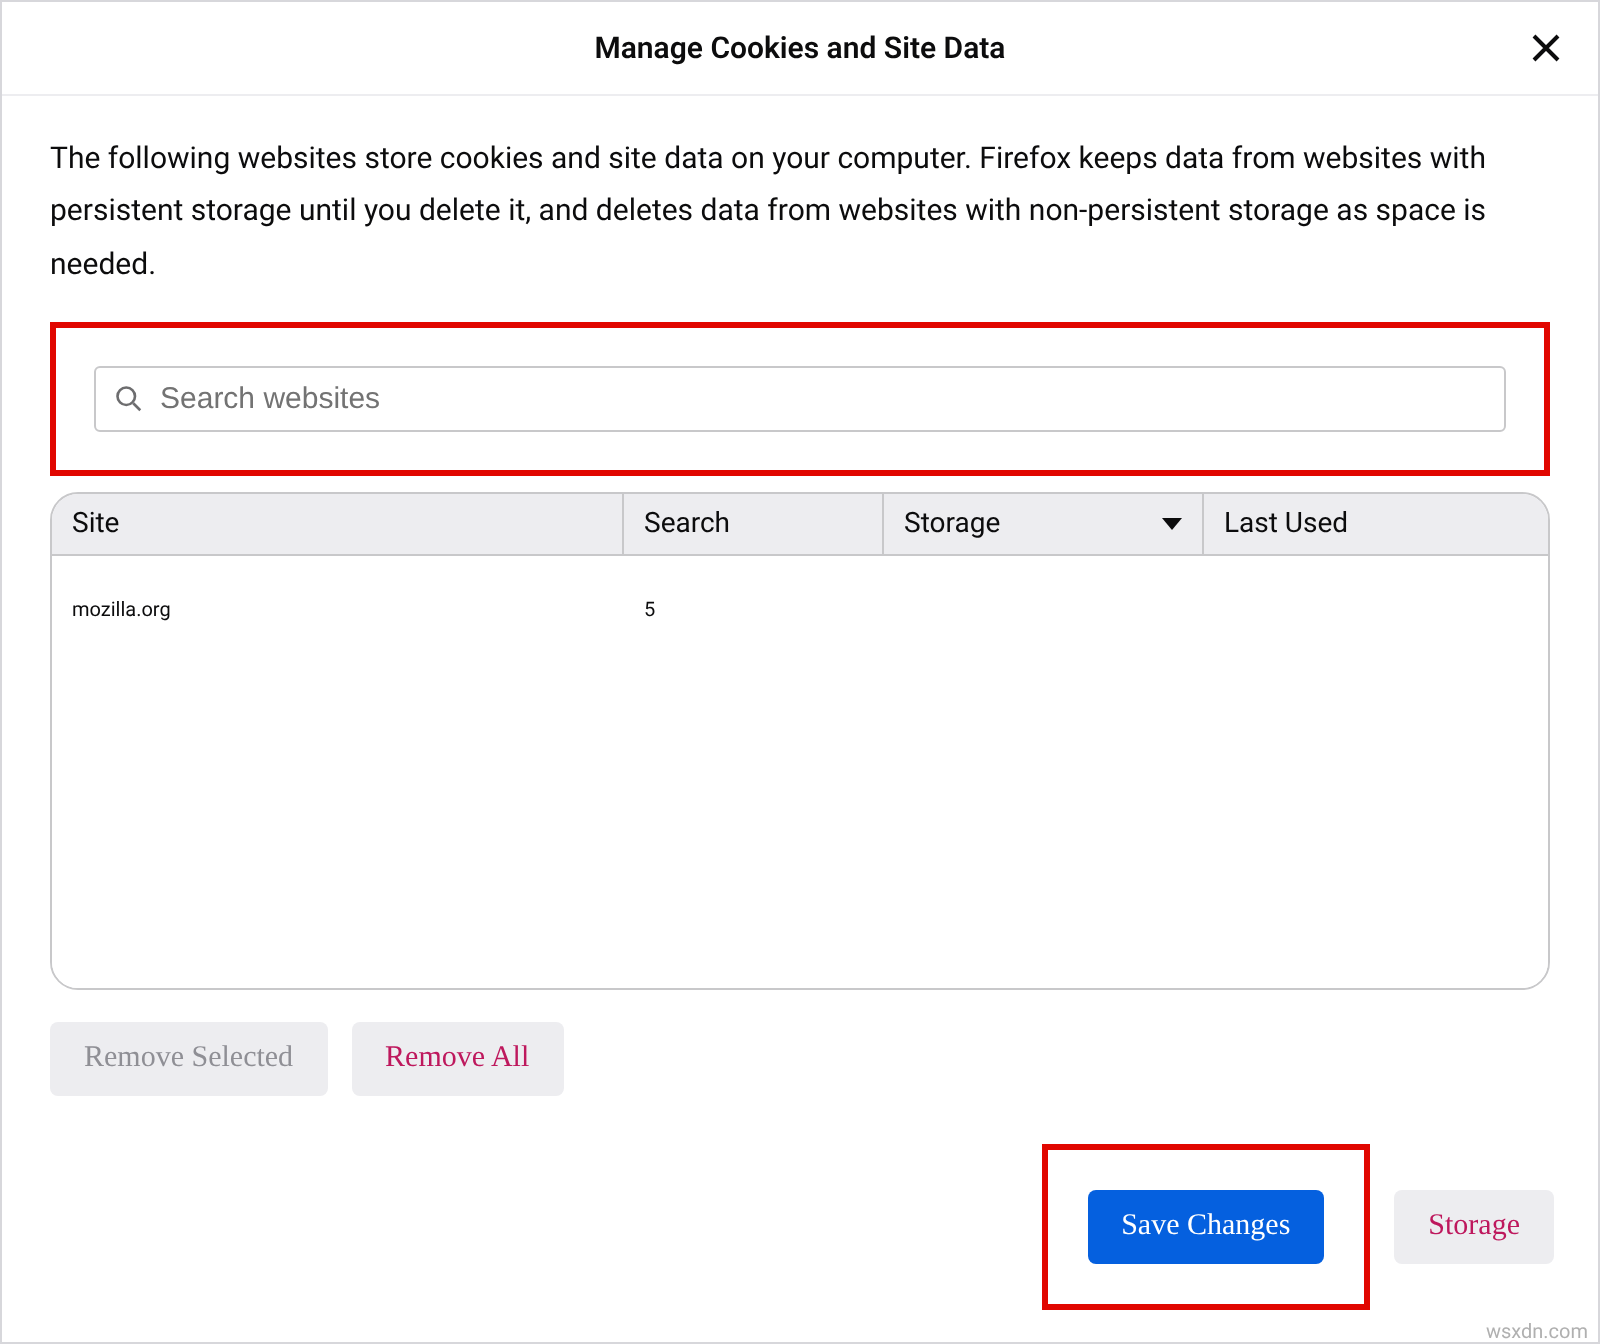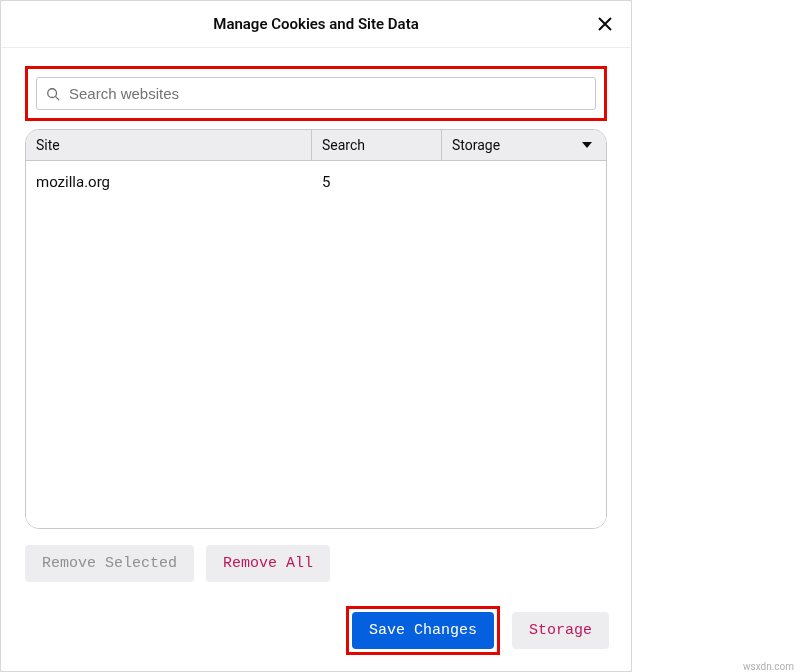--- a/index.html
+++ b/index.html
@@ -7,21 +7,21 @@
       font-family: -apple-system, BlinkMacSystemFont, "Segoe UI", Roboto, sans-serif;
       font-size: 14px;
       color: #0c0c0d;
       background: #fff;
       width: 800px;
       height: 672px;
       position: relative;
     }
     .dialog {
       border: 1px solid #d7d7db;
-      width: 632px;
+      width: 800px;
       height: 672px;
       display: flex;
       flex-direction: column;
       background: #fff;
     }
     .dialog-header {
       display: flex;
       align-items: center;
       justify-content: center;
       padding: 14px 16px;
@@ -54,21 +54,21 @@
       min-height: 0;
     }
     .description {
       font-size: 15px;
       line-height: 1.75;
       color: #0c0c0d;
       margin-bottom: 16px;
     }
     .search-wrapper {
       border: 3px solid #e10600;
-      padding: 8px;
+      padding: 19px;
       margin-bottom: 8px;
     }
     .search-input {
       width: 100%;
       padding: 7px 10px 7px 32px;
       font-size: 15px;
       border: 1px solid #c8c8ca;
       border-radius: 3px;
       outline: none;
       background: #fff;
@@ -120,55 +120,55 @@
       border-right: 5px solid transparent;
       border-top: 6px solid #0c0c0d;
     }
     .tbody {
       flex: 1;
       overflow-y: auto;
       background: #fff;
     }
     .tr {
       display: flex;
-      padding: 6px 0;
-      font-size: 15px;
+      padding: 16px 0;
+      font-size: 10px;
     }
     .td { padding: 6px 10px; }
     .footer-row {
       display: flex;
       gap: 12px;
       margin-top: 16px;
     }
     .btn {
       padding: 9px 16px;
       font-size: 15px;
       border-radius: 4px;
       border: 1px solid transparent;
       cursor: pointer;
-      font-family: Liberation Mono, monospace;
+      font-family: Liberation Serif, serif;
     }
     .btn-secondary {
       background: #ededf0;
       color: #be185d;
     }
     .btn-secondary.disabled {
       color: #8f8f95;
       cursor: default;
     }
     .dialog-footer {
       display: flex;
       justify-content: flex-end;
       gap: 12px;
       padding: 12px 22px 16px 22px;
       align-items: center;
     }
     .btn-primary-wrap {
       border: 3px solid #e10600;
-      padding: 3px;
+      padding: 20px;
       display: inline-block;
     }
     .btn-primary {
       background: #0560df;
       color: #fff;
       font-weight: 500;
     }
     .watermark {
       position: absolute;
       right: 6px;
@@ -188,20 +188,21 @@
     <button class="close-btn">
       <span>
         <svg viewBox="0 0 16 16" fill="none">
             <path d="M2 2 L14 14 M14 2 L2 14"></path>
           </svg>
       </span>
     </button>
   </div>
 
   <div class="dialog-body">
+    <p class="description">The following websites store cookies and site data on your computer. Firefox keeps data from websites with persistent storage until you delete it, and deletes data from websites with non-persistent storage as space is needed.</p>
 
     <div class="search-wrapper">
       <div class="search-row">
         <span class="search-icon">
           <svg viewBox="0 0 16 16" fill="none" stroke="currentColor" stroke-width="1.5">
             <circle cx="7" cy="7" r="5"></circle>
               <path d="M11 11 L15 15"></path>
           </svg>
         </span>
         <input class="search-input" type="text" placeholder="Search websites" style="">
@@ -213,20 +214,23 @@
         <div class="th col-site">
             <span>Site</span>
           </div>
         <div class="th col-cookies">
             <span>Search</span>
           </div>
         <div class="th col-storage">
           <span>Storage</span>
           <span class="sort-arrow"></span>
         </div>
+        <div class="th col-last">
+            <span>Last Used</span>
+          </div>
       </div>
       <div class="tbody">
         <div class="tr">
           <div class="td col-site">mozilla.org</div>
           <div class="td col-cookies">5</div>
           <div class="td col-storage"></div>
         </div>
       </div>
     </div>
 

